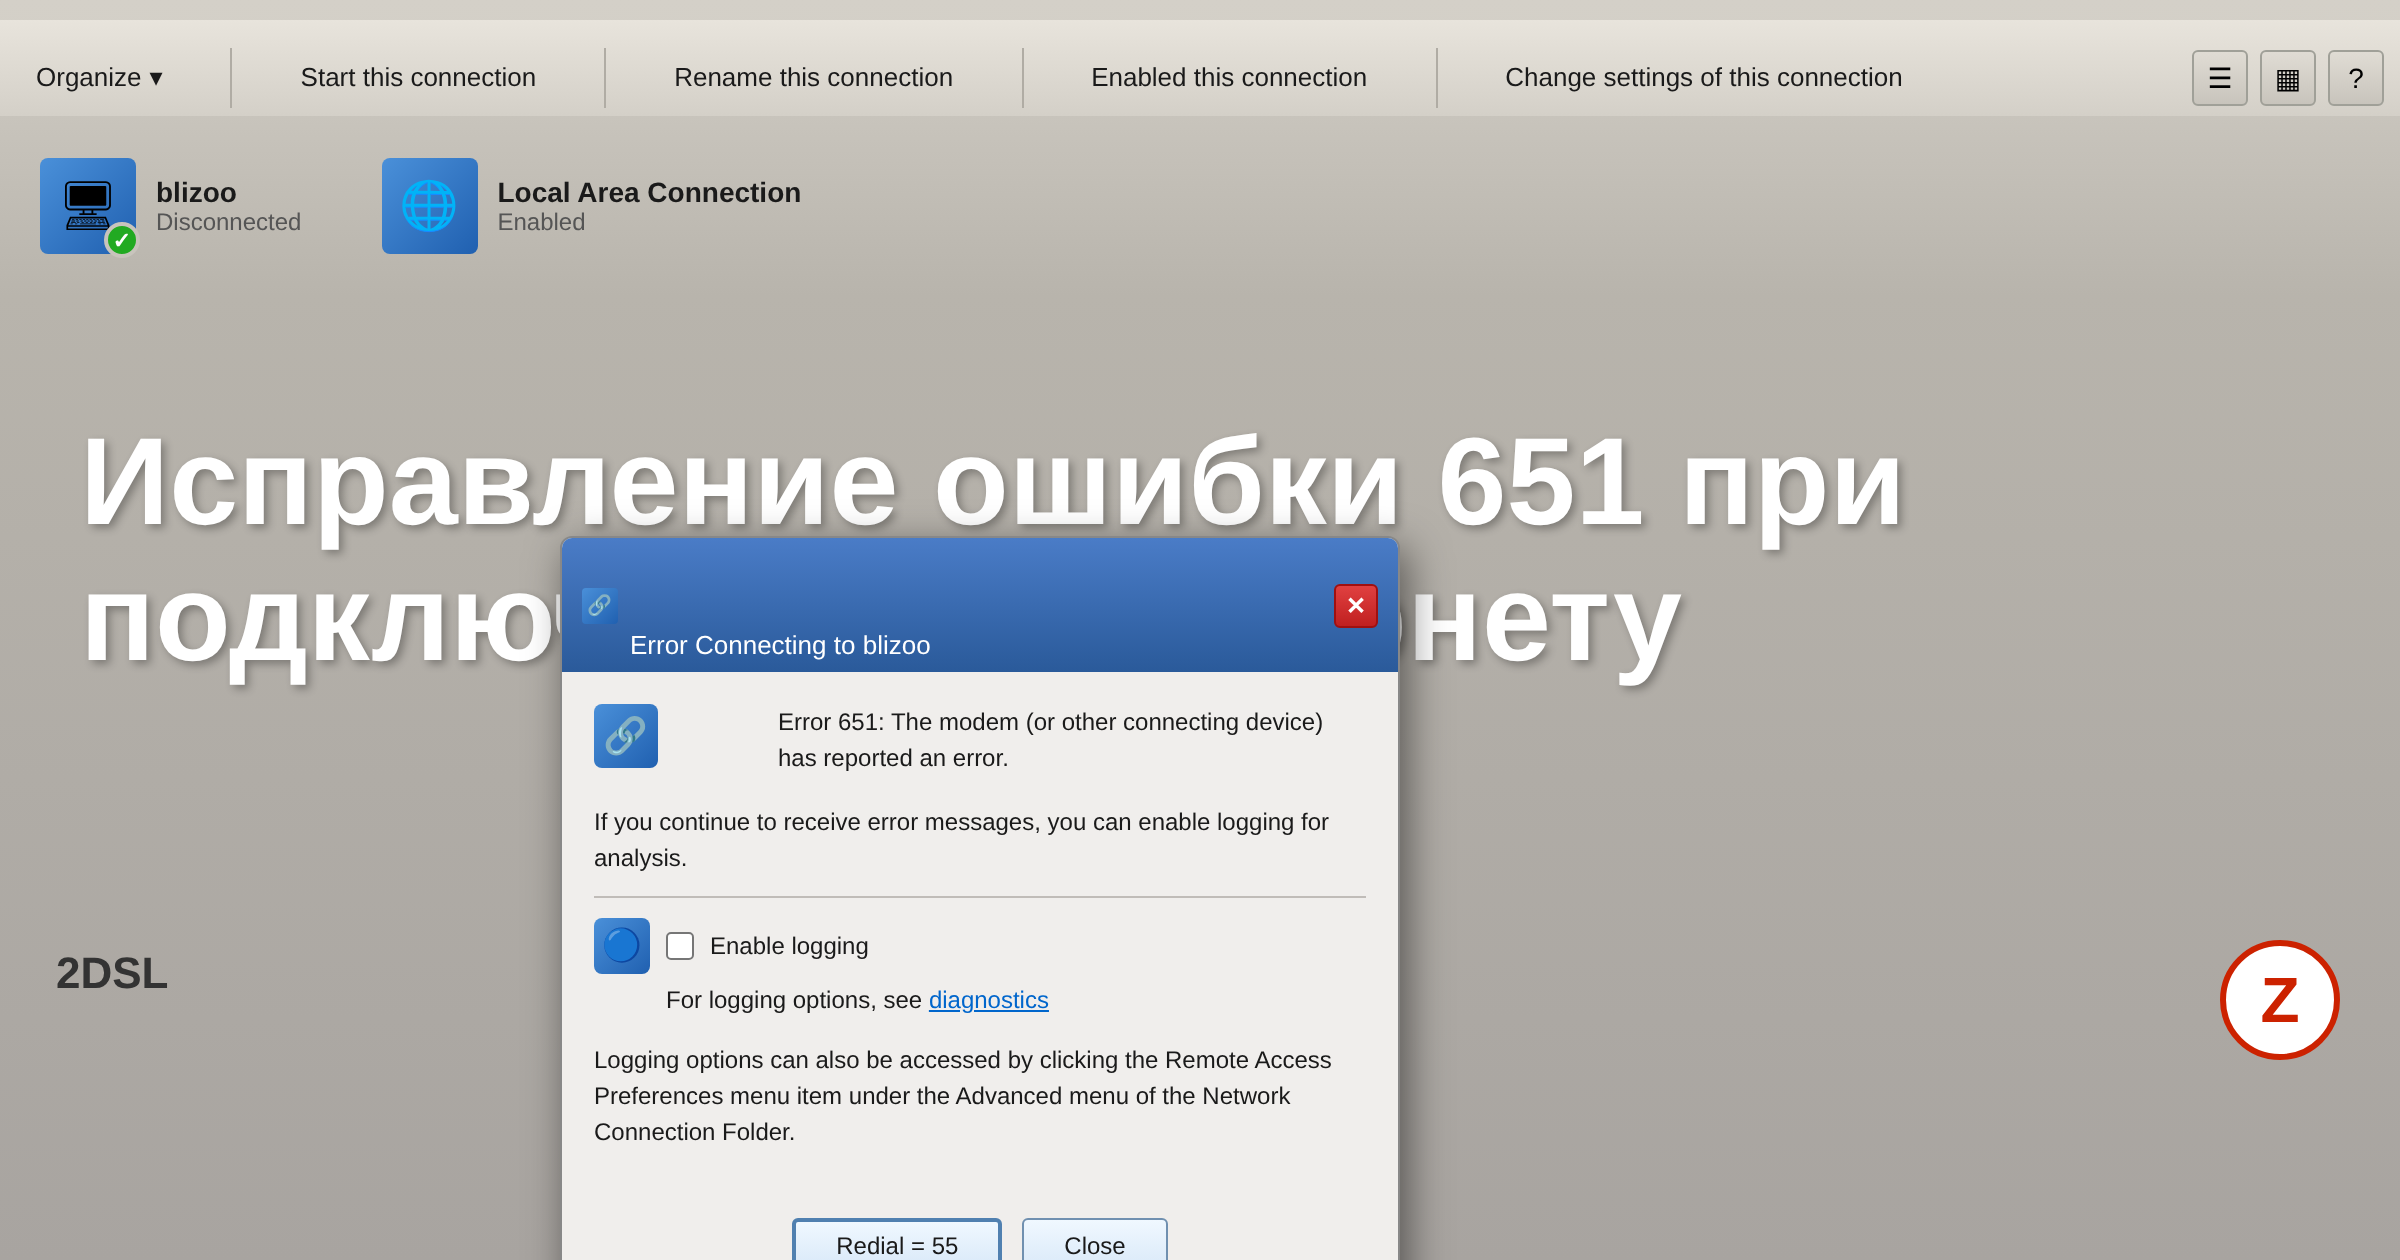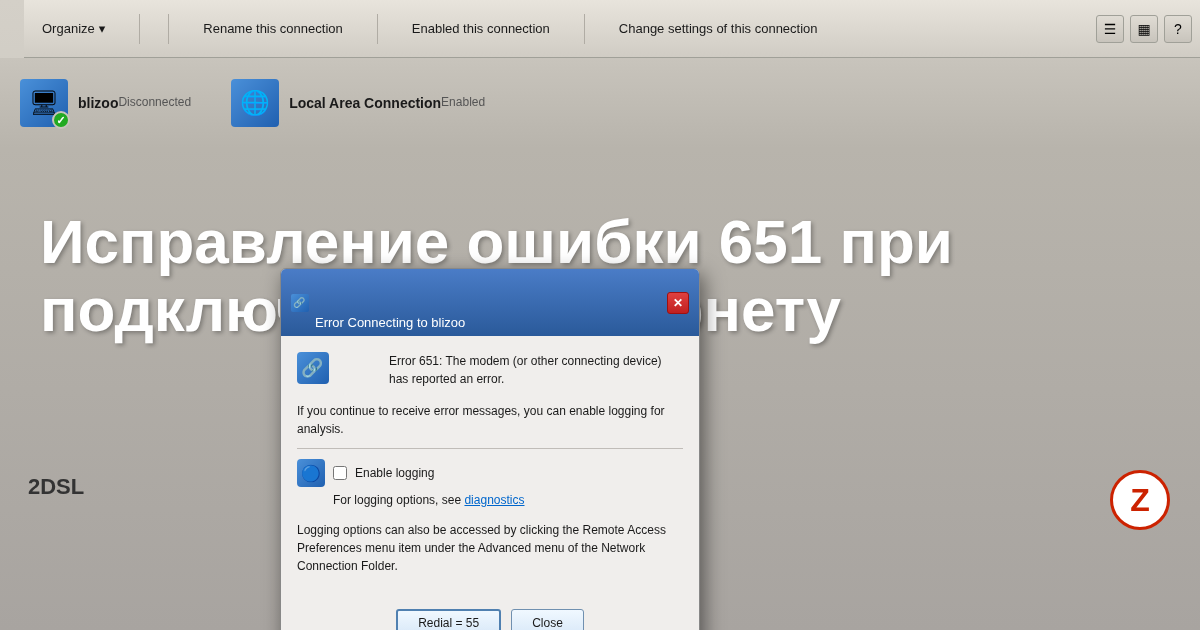--- a/index.html
+++ b/index.html
@@ -16,29 +16,28 @@
     .bg-window {
       position: absolute;
       top: 0; left: 0;
       width: 100%; height: 100%;
       background: linear-gradient(to bottom, #d4d0c8 0%, #bab8b0 100%);
     }
 
     
     .toolbar {
       position: absolute;
-      top: 0; left: 0; right: 0;
+      top: 10px; left: 0; right: 0;
       height: 58px;
       background: linear-gradient(to bottom, #e8e4dc 0%, #d0ccc4 100%);
       border-bottom: 1px solid #a0a098;
       display: flex;
       align-items: center;
       padding: 0 8px;
       gap: 20px;
-      margin-left: 24px;
     }
 
     .toolbar-btn {
       padding: 4px 10px;
       font-size: 13px;
       color: #1a1a1a;
       cursor: pointer;
       border-radius: 3px;
       white-space: nowrap;
       display: flex;
@@ -121,20 +120,21 @@
       display: flex;
       align-items: center;
       justify-content: center;
       font-size: 11px;
       color: white;
       font-weight: bold;
     }
 
     .net-info {
       display: flex;
+      flex-direction: column;
     }
 
     .net-name {
       font-size: 14px;
       font-weight: bold;
       color: #1a1a1a;
     }
 
     .net-status {
       font-size: 12px;
@@ -399,20 +399,23 @@
 <body>
 
 <div class="bg-window"></div>
 
 <div class="toolbar">
   <div class="toolbar-btn">
     <span>Organize</span>
     <span>▾</span>
   </div>
   <div class="toolbar-divider"></div>
+  <div class="toolbar-btn">
+    <span>Start this connection</span>
+  </div>
   <div class="toolbar-divider"></div>
   <div class="toolbar-btn">
     <span>Rename this connection</span>
   </div>
   <div class="toolbar-divider"></div>
   <div class="toolbar-btn">
     <span>Enabled this connection</span>
   </div>
   <div class="toolbar-divider"></div>
   <div class="toolbar-btn">

